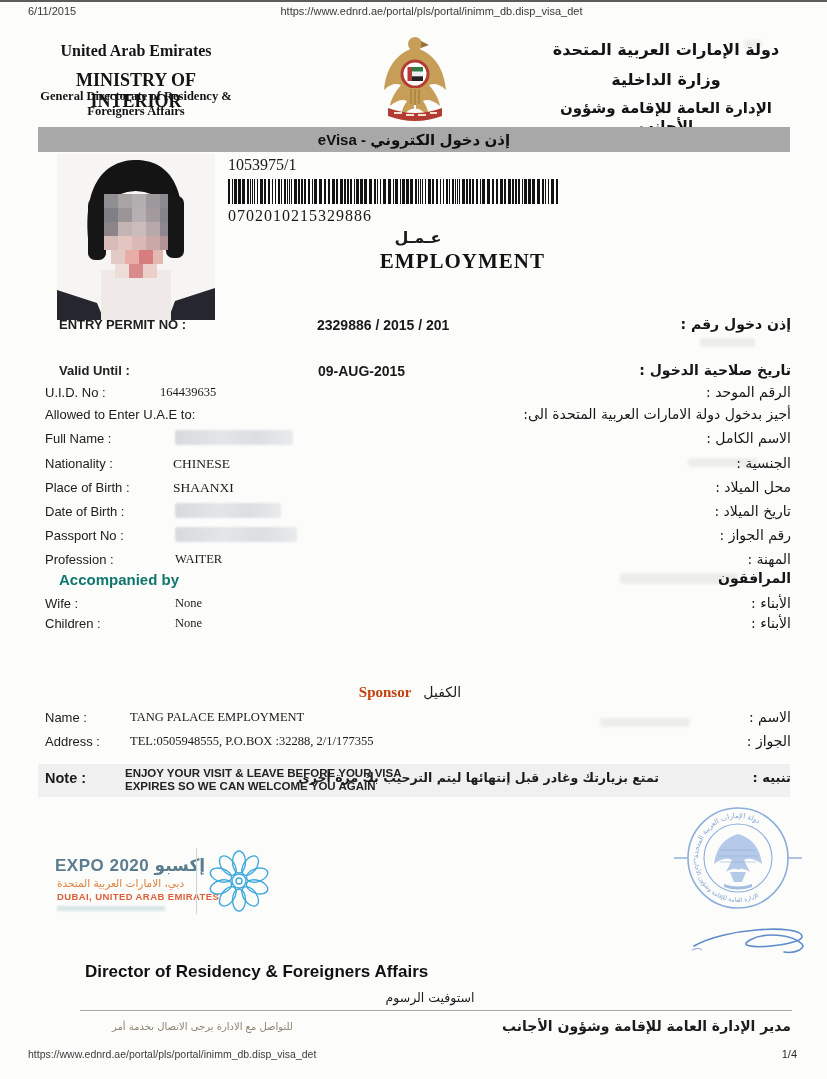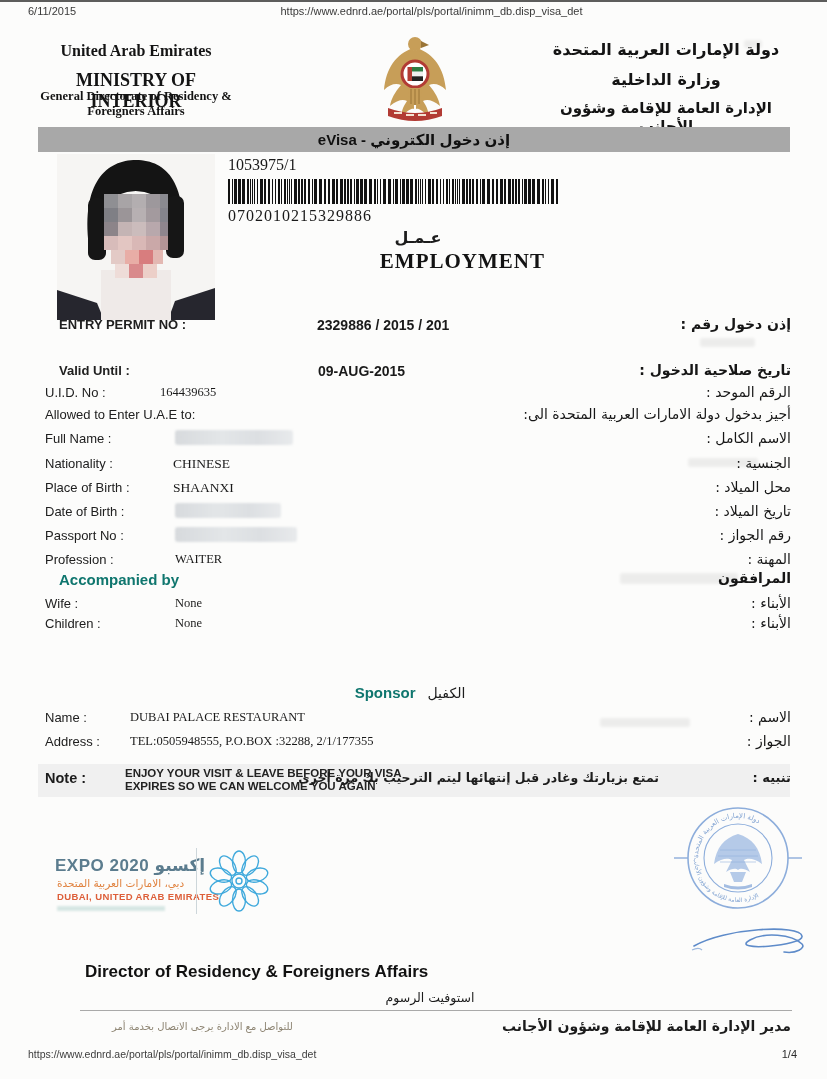--- a/index.html
+++ b/index.html
@@ -38,21 +38,21 @@
   .row.boldrow .lbl{font-weight:bold;margin-left:14px;}
   .row.boldrow .arl{font-weight:bold;}
   .val.v-date{left:317px;font-weight:bold;font-size:14px;}
   .val.v-serif{left:173px;font-family:"Liberation Serif",serif;text-align:right;}
   .val.v-uid{left:160px;font-family:"Liberation Serif",serif;font-size:12.5px;}
   .val.v-small{left:175px;font-family:"Liberation Serif",serif;font-size:12.5px;}
   .redacted{position:absolute;left:175px;top:-1px;height:15px;border-radius:3px;
     background:linear-gradient(90deg,#d7dadd,#e3e6e8 40%,#dcdfe2 70%,#e8eaec);filter:blur(1px);}
   .sec-hdr .lbl{font-weight:bold;font-size:15px;color:#0f766e;}
   .sponsor-title{left:300px;top:684px;width:220px;display:flex;justify-content:center;gap:12px;align-items:baseline;}
-  .sponsor-title .en{font-weight:bold;font-size:15px;color:#0f766e;}
+  .sponsor-title .en{font-weight:bold;font-size:15px;color:#c2410c;font-family:Liberation Serif, serif;}
   .sponsor-title .ar{font-size:14px;direction:rtl;font-family:"DejaVu Sans",sans-serif;}
   .note-band{left:38px;top:764px;width:752px;height:33px;background:#e9e9e9;opacity:.65;}
   .note-lbl{left:45px;top:770px;font-weight:bold;font-size:14.5px;}
   .note-en{left:125px;top:767px;font-weight:bold;font-size:11.5px;line-height:12.5px;color:#222;}
   .note-ar{right:168px;top:770px;font-size:12.5px;font-weight:600;direction:rtl;font-family:"DejaVu Sans",sans-serif;}
   .note-ar-lbl{right:36px;top:770px;font-size:13px;font-weight:bold;direction:rtl;font-family:"DejaVu Sans",sans-serif;}
   .expo1{left:55px;top:855px;font-weight:bold;font-size:17px;color:#5b7c8e;letter-spacing:.5px;}
   .expo2{left:57px;top:877px;font-size:10.5px;color:#e0823f;direction:rtl;text-align:left;width:135px;font-family:"DejaVu Sans",sans-serif;}
   .expo3{left:57px;top:891px;font-size:9.5px;font-weight:bold;color:#dd5f3a;letter-spacing:.4px;}
   .expo-ghost{left:57px;top:906px;width:108px;height:5px;background:#6aa9a0;opacity:.25;filter:blur(1px);}
@@ -221,21 +221,21 @@
     <span class="val v-small">None</span>
     <span class="arl">الأبناء :</span>
   </div>
 
   <div class="abs sponsor-title">
     <span class="en">Sponsor</span>
     <span class="ar">الكفيل</span>
   </div>
   <div class="abs row" style="top:710px">
     <span class="lbl">Name :</span>
-    <span class="val v-serif" style="left:130px;font-size:12.5px">DUBAI PALACE RESTAURANT</span>
+    <span class="val v-serif" style="left:130px;font-size:12.5px">TANG PALACE EMPLOYMENT</span>
     <span class="arl">الاسم :</span>
   </div>
   <div class="abs row" style="top:734px">
     <span class="lbl">Address :</span>
     <span class="val v-serif" style="left:130px;font-size:12.5px">TEL:0505948555, P.O.BOX :32288, 2/1/177355</span>
     <span class="arl">الجواز :</span>
   </div>
 
   <div class="abs note-band"></div>
   <div class="abs note-lbl">Note :</div>

